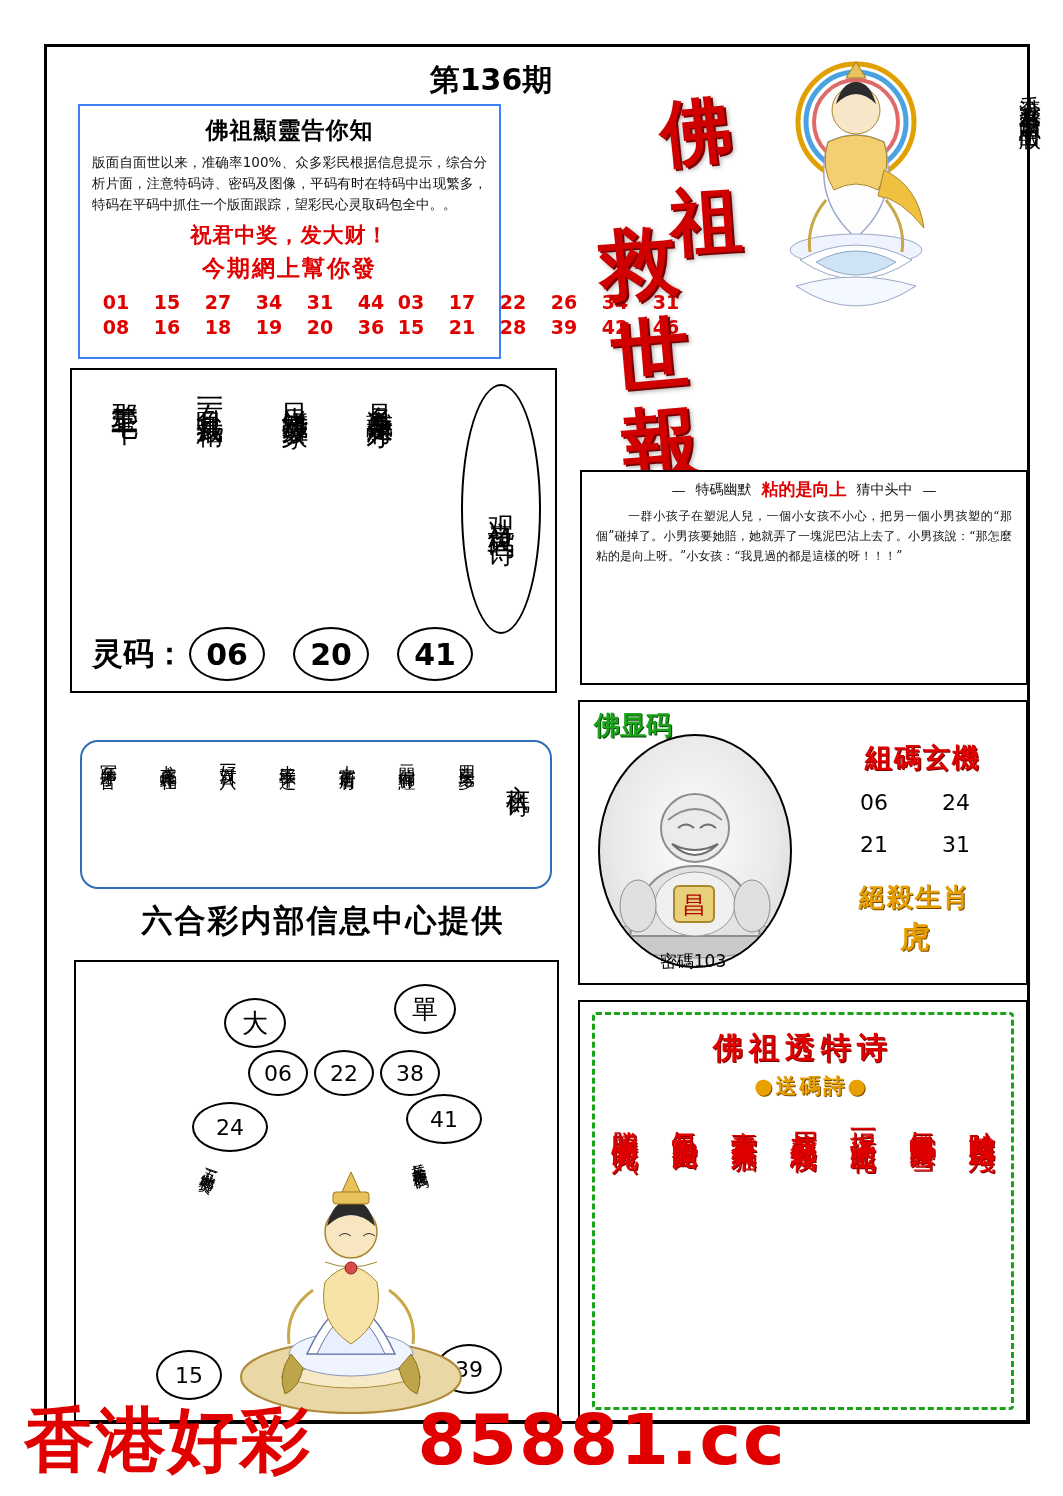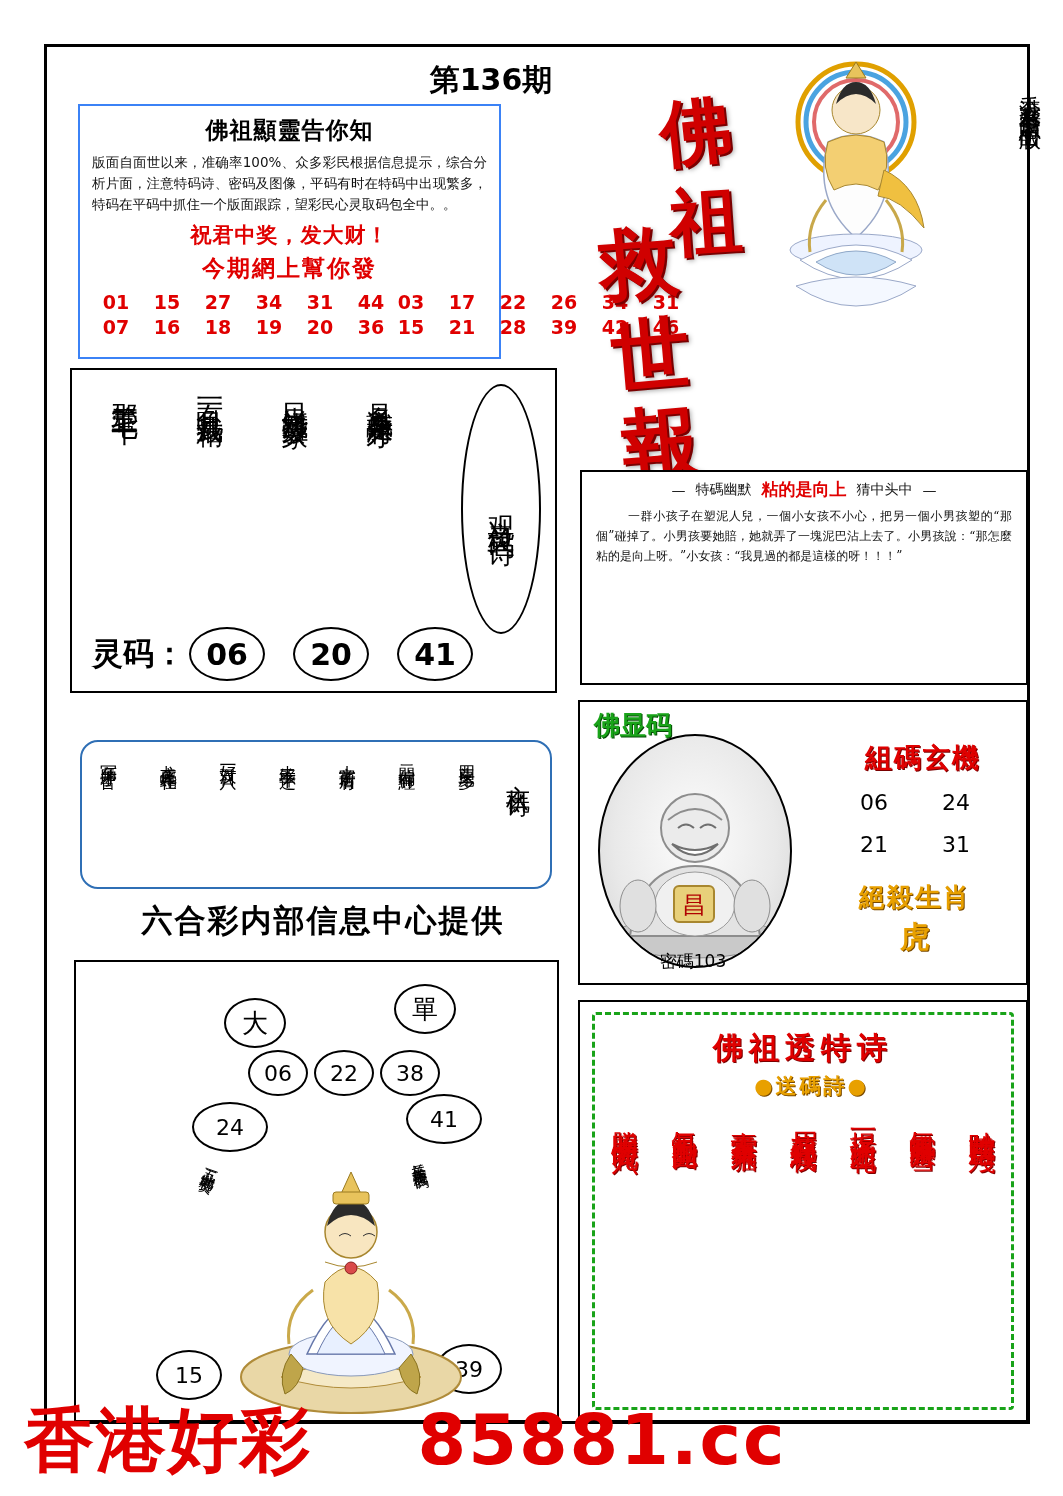--- a/index.html
+++ b/index.html
@@ -283,21 +283,21 @@
       <div class="num-col">
         <div class="num-row">
           <span>01</span>
           <span>15</span>
           <span>27</span>
           <span>34</span>
           <span>31</span>
           <span>44</span>
         </div>
         <div class="num-row">
-          <span>07</span>
+          <span>08</span>
           <span>16</span>
           <span>18</span>
           <span>19</span>
           <span>20</span>
           <span>36</span>
         </div>
       </div>
       <div class="num-col">
         <div class="num-row">
           <span>03</span>

